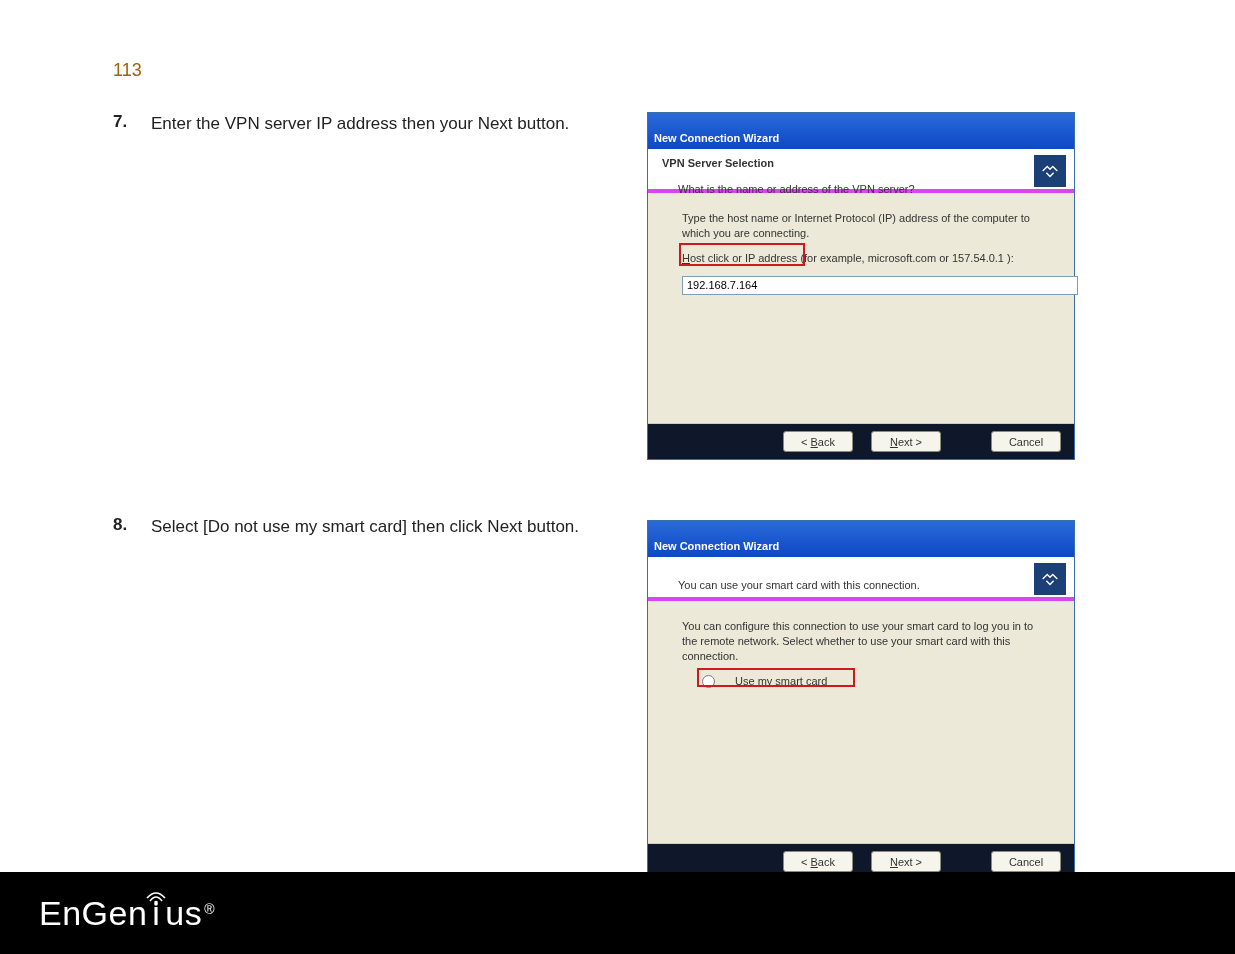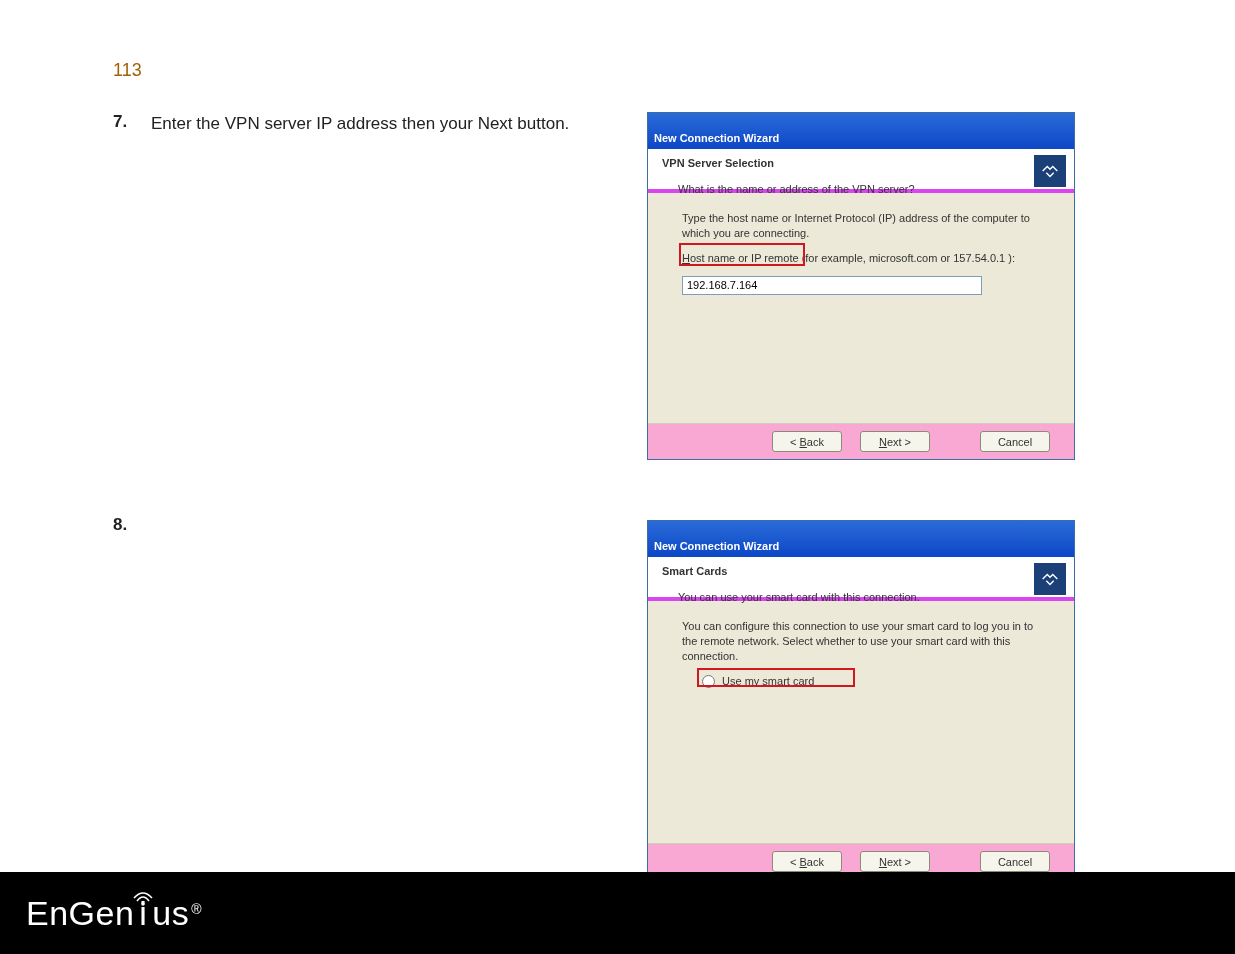--- a/index.html
+++ b/index.html
@@ -99,21 +99,21 @@
   }
   .wiz-icon svg { width: 22px; height: 22px; }
   .wiz-body {
     padding: 18px 24px 8px 34px;
     font-size: 11px;
     color: #333;
     line-height: 1.35;
   }
   .wiz-body .para { margin-bottom: 10px; }
   .ip-input {
-    width: 300px;
+    width: 396px;
     height: 19px;
     border: 1px solid #7f9db9;
     background: #fff;
     font-size: 11px;
     padding: 0 4px;
     font-family: Tahoma, Arial, sans-serif;
   }
   .hilite-ip {
     position: absolute;
     border: 2px solid #cf1820;
@@ -125,38 +125,38 @@
     position: absolute;
     border: 2px solid #cf1820;
     width: 158px;
     height: 19px;
     pointer-events: none;
   }
 
   .radio-row {
     display: flex;
     align-items: flex-end;
-    gap: 7px;
+    gap: 20px;
     margin: 4px 0 4px 20px;
     font-size: 11px;
   }
   .radio-row input { margin: 0; }
   .radio-label .ul { text-decoration: underline; }
 
   .wiz-footer {
     position: absolute;
     left: 0; right: 0; bottom: 0;
     height: 36px;
     border-top: 1px solid #d0cdbb;
-    background: #f9a8d4;
+    background: #0f172a;
     display: flex;
     justify-content: flex-end;
     align-items: center;
     gap: 18px;
-    padding-right: 24px;
+    padding-right: 13px;
   }
   .wiz-footer .gap { width: 14px; }
   .wiz-btn {
     width: 70px;
     height: 21px;
     border: 1px solid #8b8b7a;
     background: #f6f5ec;
     border-radius: 3px;
     font-size: 11px;
     color: #333;
@@ -167,21 +167,21 @@
   .wiz-btn .ul { text-decoration: underline; }
 
   
   .footer-bar {
     position: absolute;
     left: 0; right: 0; bottom: 0;
     height: 82px;
     background: #000;
     display: flex;
     align-items: center;
-    padding-left: 26px;
+    padding-left: 39px;
   }
   .footer-bar .logo-text {
     color: #fff;
     font-size: 34px;
     font-weight: 400;
     display: flex;
     align-items: flex-end;
     letter-spacing: 0.5px;
   }
   .logo-i {
@@ -212,58 +212,60 @@
 
   <div class="step-row row7">
     <div class="step-num">7.</div>
     <div class="step-text">
       <span>Enter the VPN server IP address then your </span><b>Next</b><span> button.</span>
     </div>
   </div>
 
   <div class="step-row row8">
     <div class="step-num">8.</div>
+    <div class="step-text">
+      <span>Select [Do not use my smart card] then click </span><b>Next</b><span> button.</span>
+    </div>
   </div>
 
   <div class="wizard wz1">
     <div class="wiz-title">New Connection Wizard</div>
     <div class="wiz-header">
       <div class="h-title">VPN Server Selection</div>
       <div class="h-sub">What is the name or address of the VPN server?</div>
       <div class="wiz-icon">
         <svg viewBox="0 0 24 24" fill="none" stroke="#fff" stroke-width="1.5">
           <path d="M4 12 L9 7 L12 10 L15 7 L20 12"></path>
           <path d="M8 14 L12 18 L16 14"></path>
         </svg>
       </div>
     </div>
     <div class="wiz-body">
       <div class="para">Type the host name or Internet Protocol (IP) address of the computer to which you are connecting.</div>
       <div class="para">
-        <span class="ul" style="text-decoration:underline">H</span><span>ost name or IP remote (for example, microsoft.com or 157.54.0.1 ):</span>
+        <span class="ul" style="text-decoration:underline">H</span><span>ost click or IP address (for example, microsoft.com or 157.54.0.1 ):</span>
       </div>
       <input class="ip-input" value="192.168.7.164" style="">
       <div class="hilite-ip" style="left:31px; top:130px;"></div>
     </div>
     <div class="wiz-footer">
       <button class="wiz-btn">
         <span>&lt; </span><span class="ul">B</span><span>ack</span>
       </button>
       <button class="wiz-btn">
         <span class="ul">N</span><span>ext &gt;</span>
       </button>
       <div class="gap"></div>
       <button class="wiz-btn">Cancel</button>
     </div>
   </div>
 
   <div class="wizard wz2">
     <div class="wiz-title">New Connection Wizard</div>
     <div class="wiz-header">
-      <div class="h-title">Smart Cards</div>
       <div class="h-sub">You can use your smart card with this connection.</div>
       <div class="wiz-icon">
         <svg viewBox="0 0 24 24" fill="none" stroke="#fff" stroke-width="1.5">
           <path d="M4 12 L9 7 L12 10 L15 7 L20 12"></path>
           <path d="M8 14 L12 18 L16 14"></path>
         </svg>
       </div>
     </div>
     <div class="wiz-body" style="position:relative;">
       <div class="para">You can configure this connection to use your smart card to log you in to the remote network.  Select whether to use your smart card with this connection.</div>

